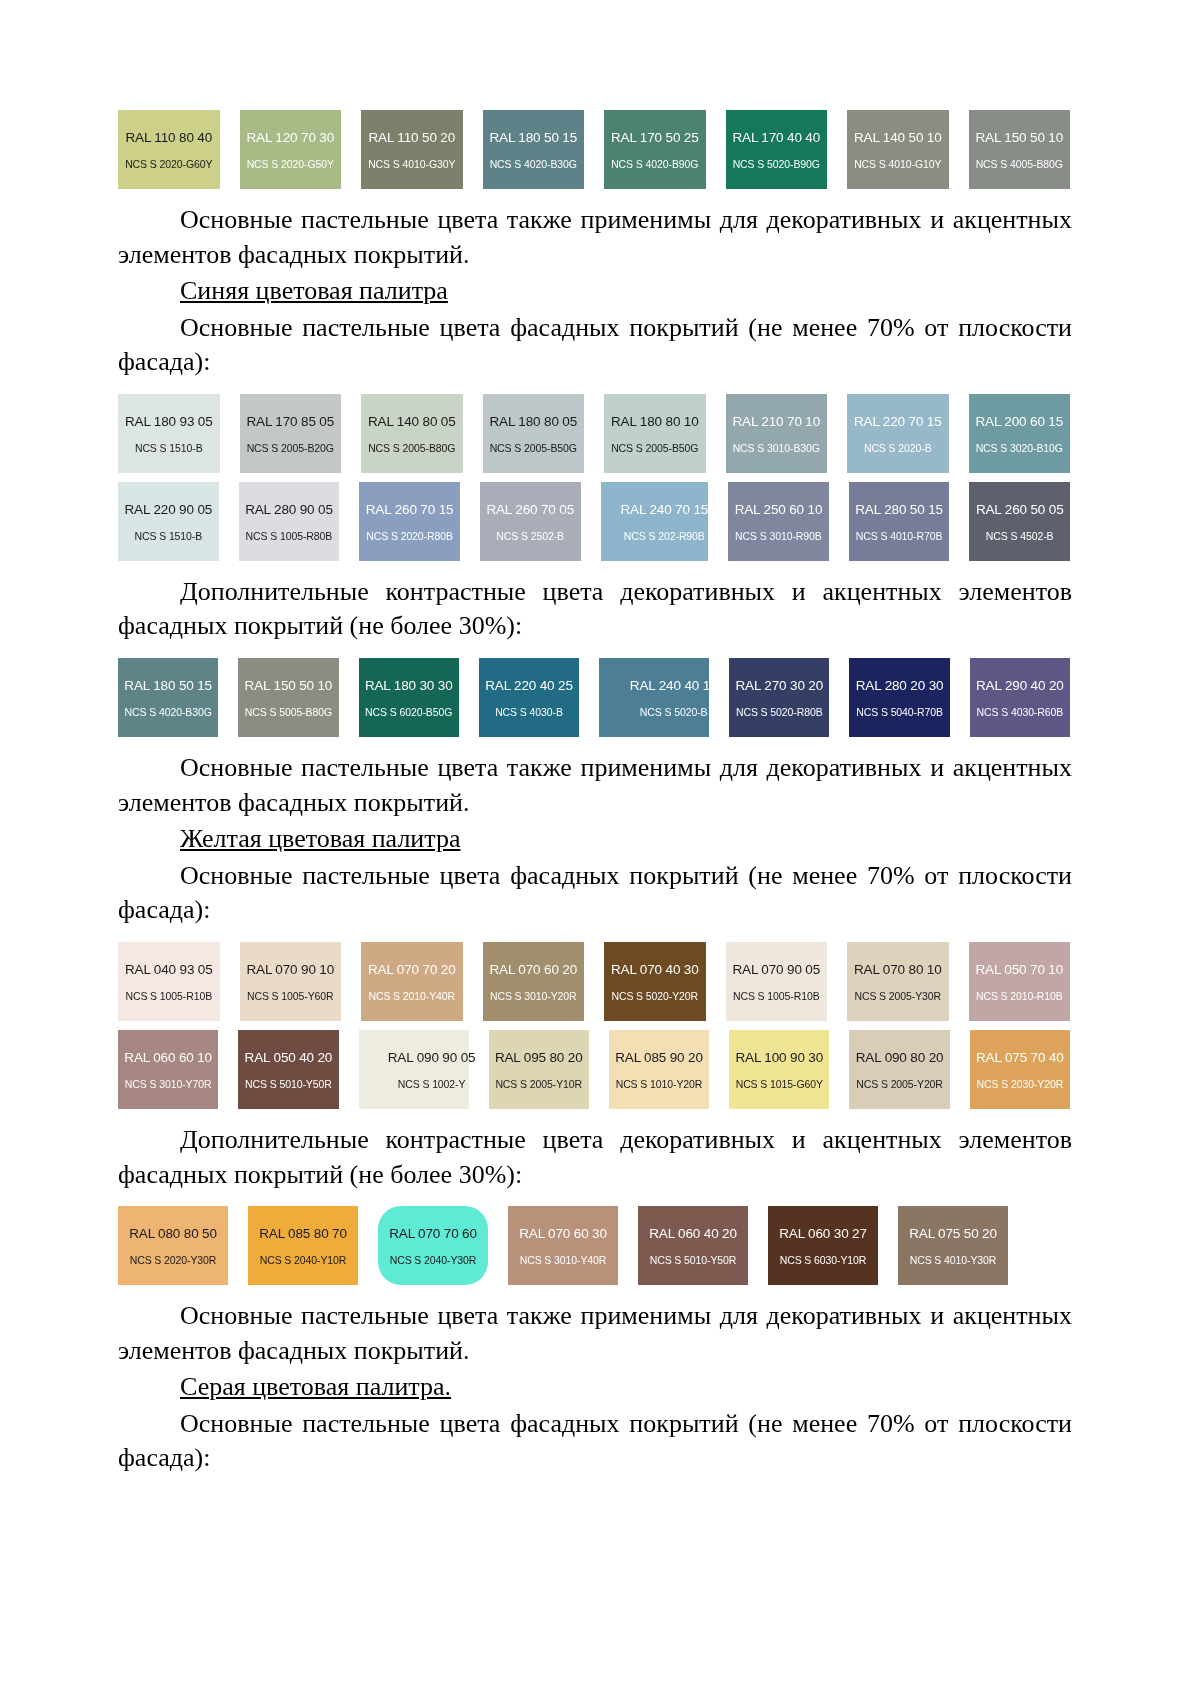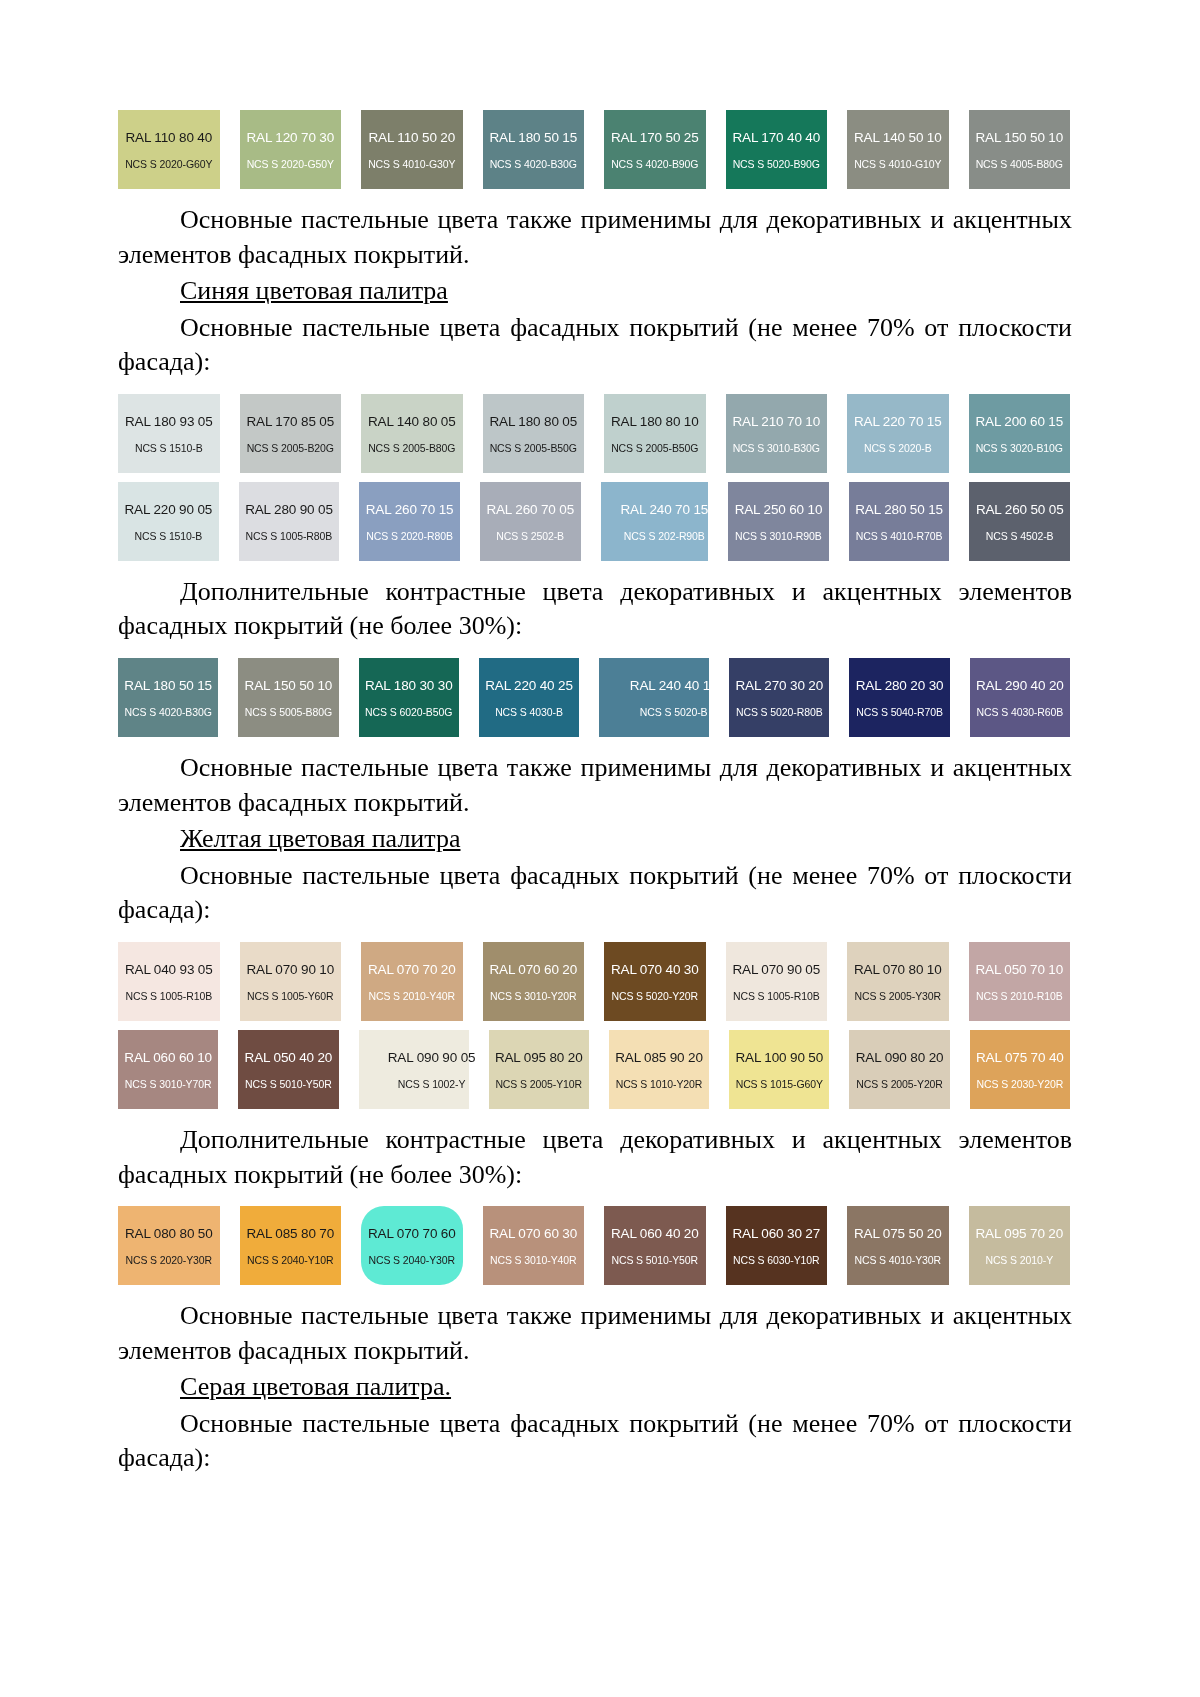--- a/index.html
+++ b/index.html
@@ -285,21 +285,21 @@
           </div>
           <div class="swatch light" style="background: rgb(220, 214, 180);">
             <div class="ral">RAL 095 80 20</div>
             <div class="ncs">NCS S 2005-Y10R</div>
           </div>
           <div class="swatch light" style="background: rgb(244, 223, 180);">
             <div class="ral">RAL 085 90 20</div>
             <div class="ncs">NCS S 1010-Y20R</div>
           </div>
           <div class="swatch light" style="background: rgb(239, 228, 147);">
-            <div class="ral">RAL 100 90 50</div>
+            <div class="ral">RAL 100 90 30</div>
             <div class="ncs">NCS S 1015-G60Y</div>
           </div>
           <div class="swatch light" style="background: rgb(217, 205, 184);">
             <div class="ral">RAL 090 80 20</div>
             <div class="ncs">NCS S 2005-Y20R</div>
           </div>
           <div class="swatch dark" style="background: rgb(221, 163, 90);">
             <div class="ral">RAL 075 70 40</div>
             <div class="ncs">NCS S 2030-Y20R</div>
           </div>
@@ -328,24 +328,20 @@
             <div class="ral">RAL 060 40 20</div>
             <div class="ncs">NCS S 5010-Y50R</div>
           </div>
           <div class="swatch dark" style="background: rgb(86, 51, 32);">
             <div class="ral">RAL 060 30 27</div>
             <div class="ncs">NCS S 6030-Y10R</div>
           </div>
           <div class="swatch dark" style="background: rgb(139, 118, 100);">
             <div class="ral">RAL 075 50 20</div>
             <div class="ncs">NCS S 4010-Y30R</div>
-          </div>
-          <div class="swatch dark" style="background: rgb(197, 187, 158);">
-            <div class="ral">RAL 095 70 20</div>
-            <div class="ncs">NCS S 2010-Y</div>
           </div>
         </div>
       </div>
       <p class="para">Основные пастельные цвета также применимы для декоративных и акцентных элементов фасадных покрытий.</p>
       <p class="heading"><span class="u">Серая цветовая палитра.</span></p>
       <p class="para">Основные пастельные цвета фасадных покрытий (не менее 70% от плоскости фасада):</p>
     </div>
 </div>
 
 </body></html>

